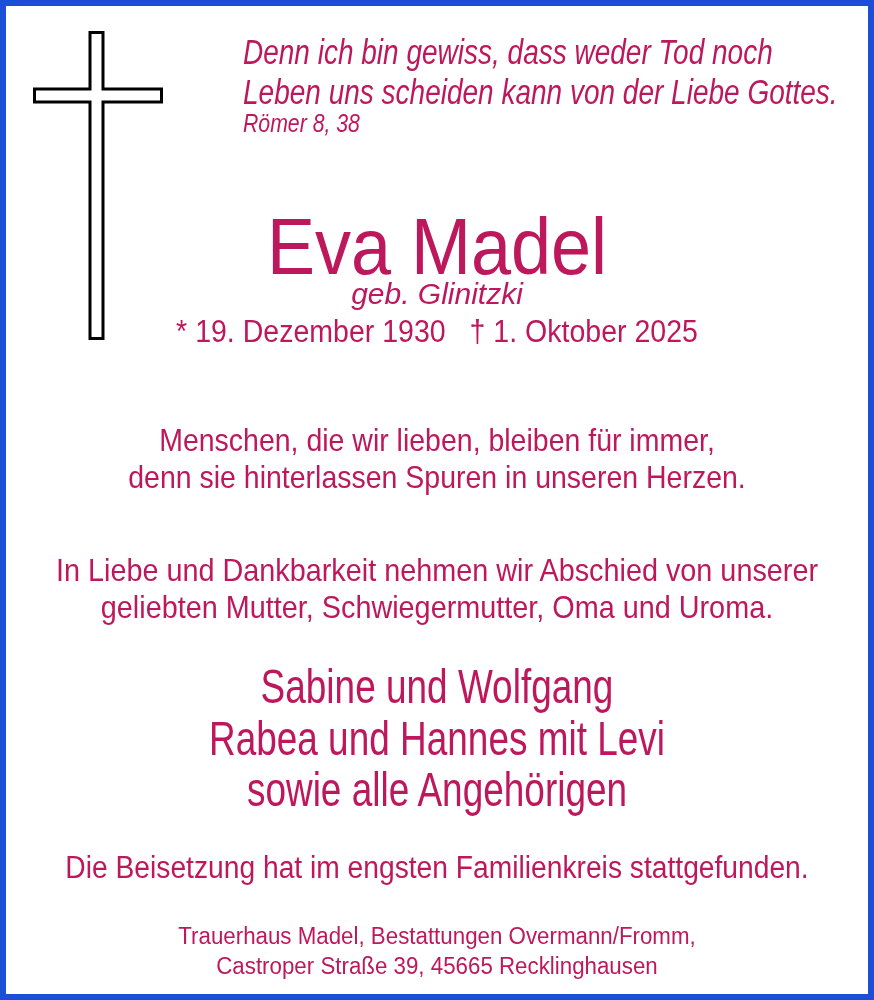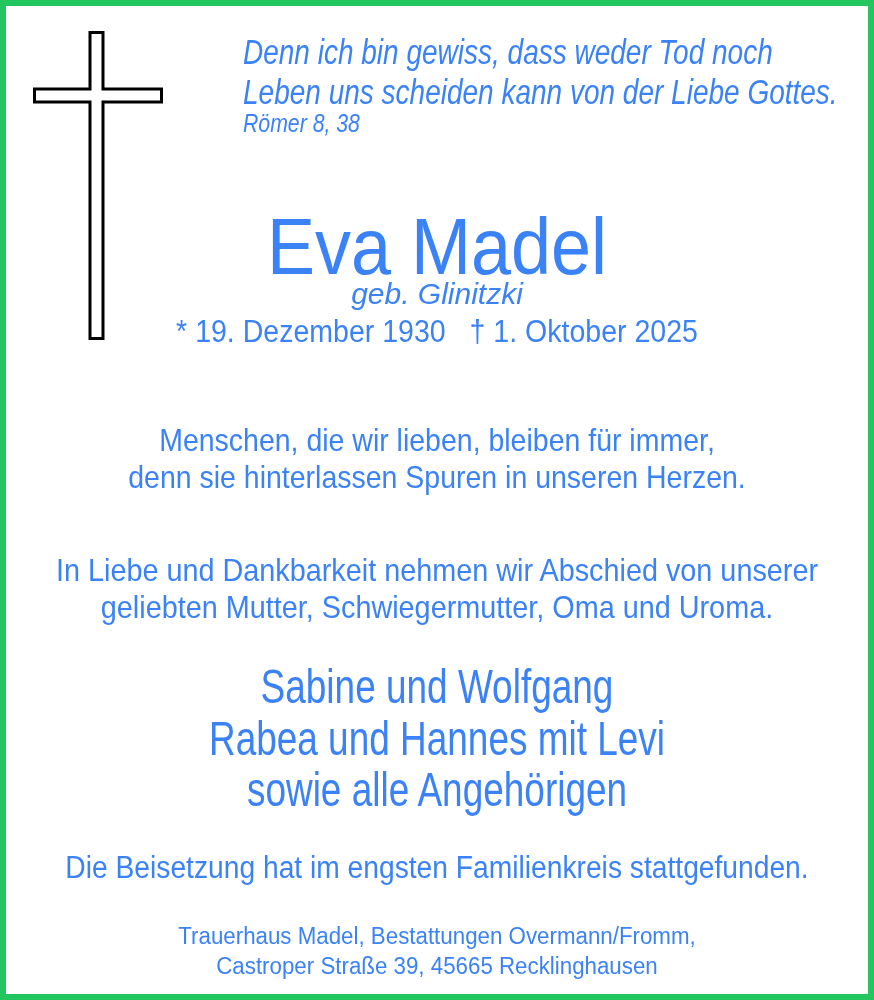--- a/index.html
+++ b/index.html
@@ -5,24 +5,24 @@
   html, body {
     margin: 0;
     padding: 0;
     background: #ffffff;
   }
   .page {
     position: relative;
     width: 874px;
     height: 1000px;
     box-sizing: border-box;
-    border: 6px solid #22c55e;
+    border: 6px solid #1d4ed8;
     background: #ffffff;
     font-family: "Liberation Sans", sans-serif;
-    color: #3b82f6;
+    color: #be185d;
     overflow: hidden;
   }
   .abs { position: absolute; }
   .center-block {
     left: 0;
     right: 0;
     text-align: center;
     white-space: nowrap;
   }
   .cross-svg {

